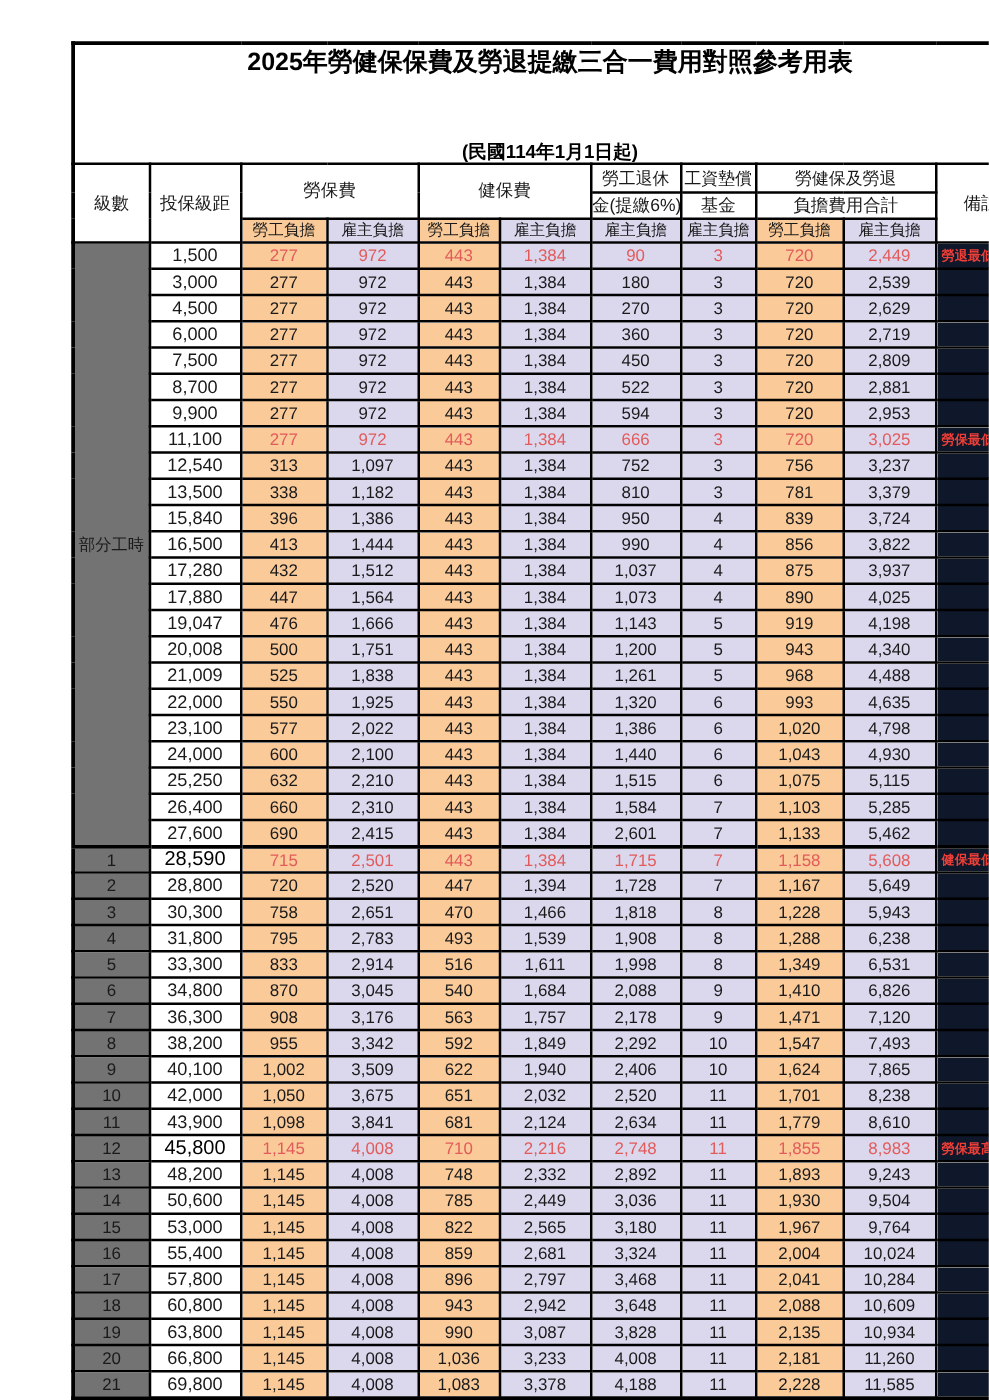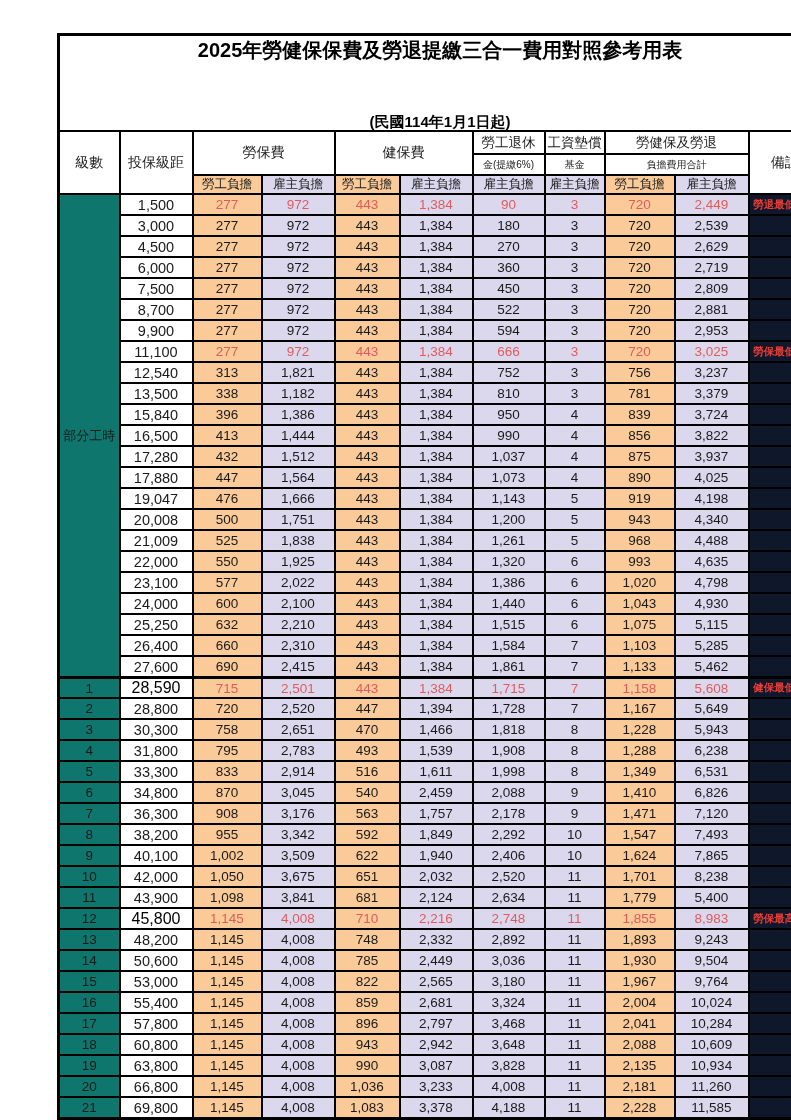--- a/index.html
+++ b/index.html
@@ -16,27 +16,27 @@
   th,td {
     border:2px solid #000; padding:0; text-align:center; vertical-align:middle;
     overflow:hidden; white-space:nowrap; color:#1a1a1a;
   }
   
   .titlecell { height:55px; border-bottom:2px solid #000; }
   .title { font-size:20px; font-weight:bold; color:#000; line-height:1.45; }
   .subtitle { font-size:15px; font-weight:bold; color:#000; line-height:1.15;margin-top:48px; }
   
   .r-g1 th { height:21px; font-size:13.5px; font-weight:normal; }
-  .r-g2 th { height:19px; font-size:10px; font-weight:normal; }
+  .r-g2 th { height:19px; font-size:14px; font-weight:normal; }
   .r-sub th { height:17px; font-size:12.5px; font-weight:normal; }
   th.big { font-size:14px; }
   
   tbody tr { height:21px; }
   tbody td { font-size:13.5px; }
-  td.level { font-size:13.5px; background:#0f766e; }
+  td.level { font-size:13.5px; background:#737373; }
   td.part-time { font-size:13px; letter-spacing:0; }
   td.bracket { font-size:14.5px; background:#fff;margin-top:47px; }
   td.bracket.bold { font-weight:normal; font-size:16px; color:#000; }
   td.remark { font-size:10.5px; font-weight:bold; background:#0f172a; }
   .c-emp { background:var(--emp-bg,#FACA99); }
   .c-er  { background:var(--er-bg,#DBD8EE); }
   tr.red-row td.val    { color:var(--red-val,#E25B5B); }
   tr.red-row td.remark { color:var(--red-remark,#ED3F38); }
   tr.sep-top td { border-top:3px solid #000; }
 </style>
@@ -185,21 +185,21 @@
           <td class="val c-er">1,384</td>
           <td class="val c-er">666</td>
           <td class="val c-er">3</td>
           <td class="val c-emp">720</td>
           <td class="val c-er">3,025</td>
           <td class="remark">勞保最低級距</td>
         </tr>
         <tr>
           <td class="bracket">12,540</td>
           <td class="val c-emp">313</td>
-          <td class="val c-er">1,821</td>
+          <td class="val c-er">1,097</td>
           <td class="val c-emp">443</td>
           <td class="val c-er">1,384</td>
           <td class="val c-er">752</td>
           <td class="val c-er">3</td>
           <td class="val c-emp">756</td>
           <td class="val c-er">3,237</td>
           <td class="remark"></td>
         </tr>
         <tr>
           <td class="bracket">13,500</td>
@@ -356,21 +356,21 @@
           <td class="val c-emp">1,103</td>
           <td class="val c-er">5,285</td>
           <td class="remark"></td>
         </tr>
         <tr>
           <td class="bracket">27,600</td>
           <td class="val c-emp">690</td>
           <td class="val c-er">2,415</td>
           <td class="val c-emp">443</td>
           <td class="val c-er">1,384</td>
-          <td class="val c-er">1,861</td>
+          <td class="val c-er">2,601</td>
           <td class="val c-er">7</td>
           <td class="val c-emp">1,133</td>
           <td class="val c-er">5,462</td>
           <td class="remark"></td>
         </tr>
         <tr class="red-row sep-top">
           <td class="level">1</td>
           <td class="bracket bold">28,590</td>
           <td class="val c-emp">715</td>
           <td class="val c-er">2,501</td>
@@ -433,21 +433,21 @@
           <td class="val c-emp">1,349</td>
           <td class="val c-er">6,531</td>
           <td class="remark"></td>
         </tr>
         <tr>
           <td class="level">6</td>
           <td class="bracket">34,800</td>
           <td class="val c-emp">870</td>
           <td class="val c-er">3,045</td>
           <td class="val c-emp">540</td>
-          <td class="val c-er">2,459</td>
+          <td class="val c-er">1,684</td>
           <td class="val c-er">2,088</td>
           <td class="val c-er">9</td>
           <td class="val c-emp">1,410</td>
           <td class="val c-er">6,826</td>
           <td class="remark"></td>
         </tr>
         <tr>
           <td class="level">7</td>
           <td class="bracket">36,300</td>
           <td class="val c-emp">908</td>
@@ -502,21 +502,21 @@
         <tr>
           <td class="level">11</td>
           <td class="bracket">43,900</td>
           <td class="val c-emp">1,098</td>
           <td class="val c-er">3,841</td>
           <td class="val c-emp">681</td>
           <td class="val c-er">2,124</td>
           <td class="val c-er">2,634</td>
           <td class="val c-er">11</td>
           <td class="val c-emp">1,779</td>
-          <td class="val c-er">5,400</td>
+          <td class="val c-er">8,610</td>
           <td class="remark"></td>
         </tr>
         <tr class="red-row">
           <td class="level">12</td>
           <td class="bracket bold">45,800</td>
           <td class="val c-emp">1,145</td>
           <td class="val c-er">4,008</td>
           <td class="val c-emp">710</td>
           <td class="val c-er">2,216</td>
           <td class="val c-er">2,748</td>

